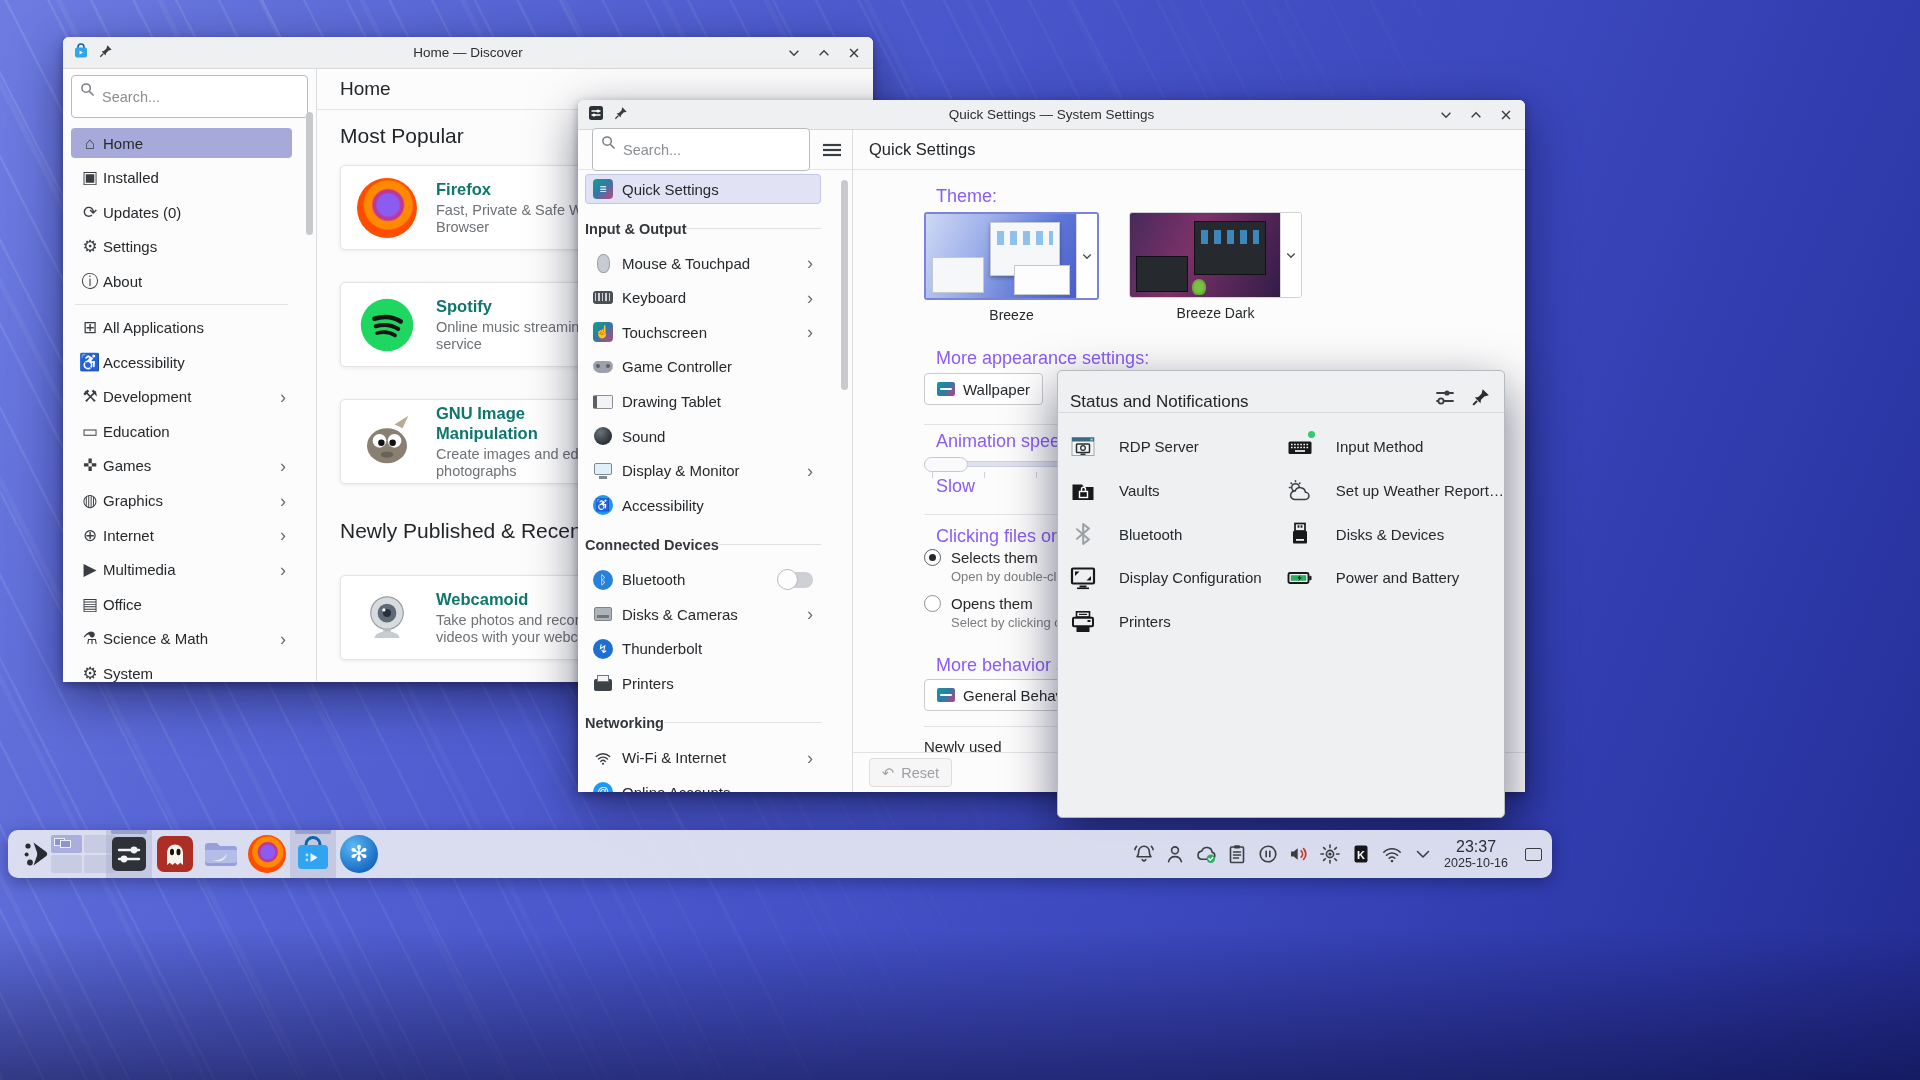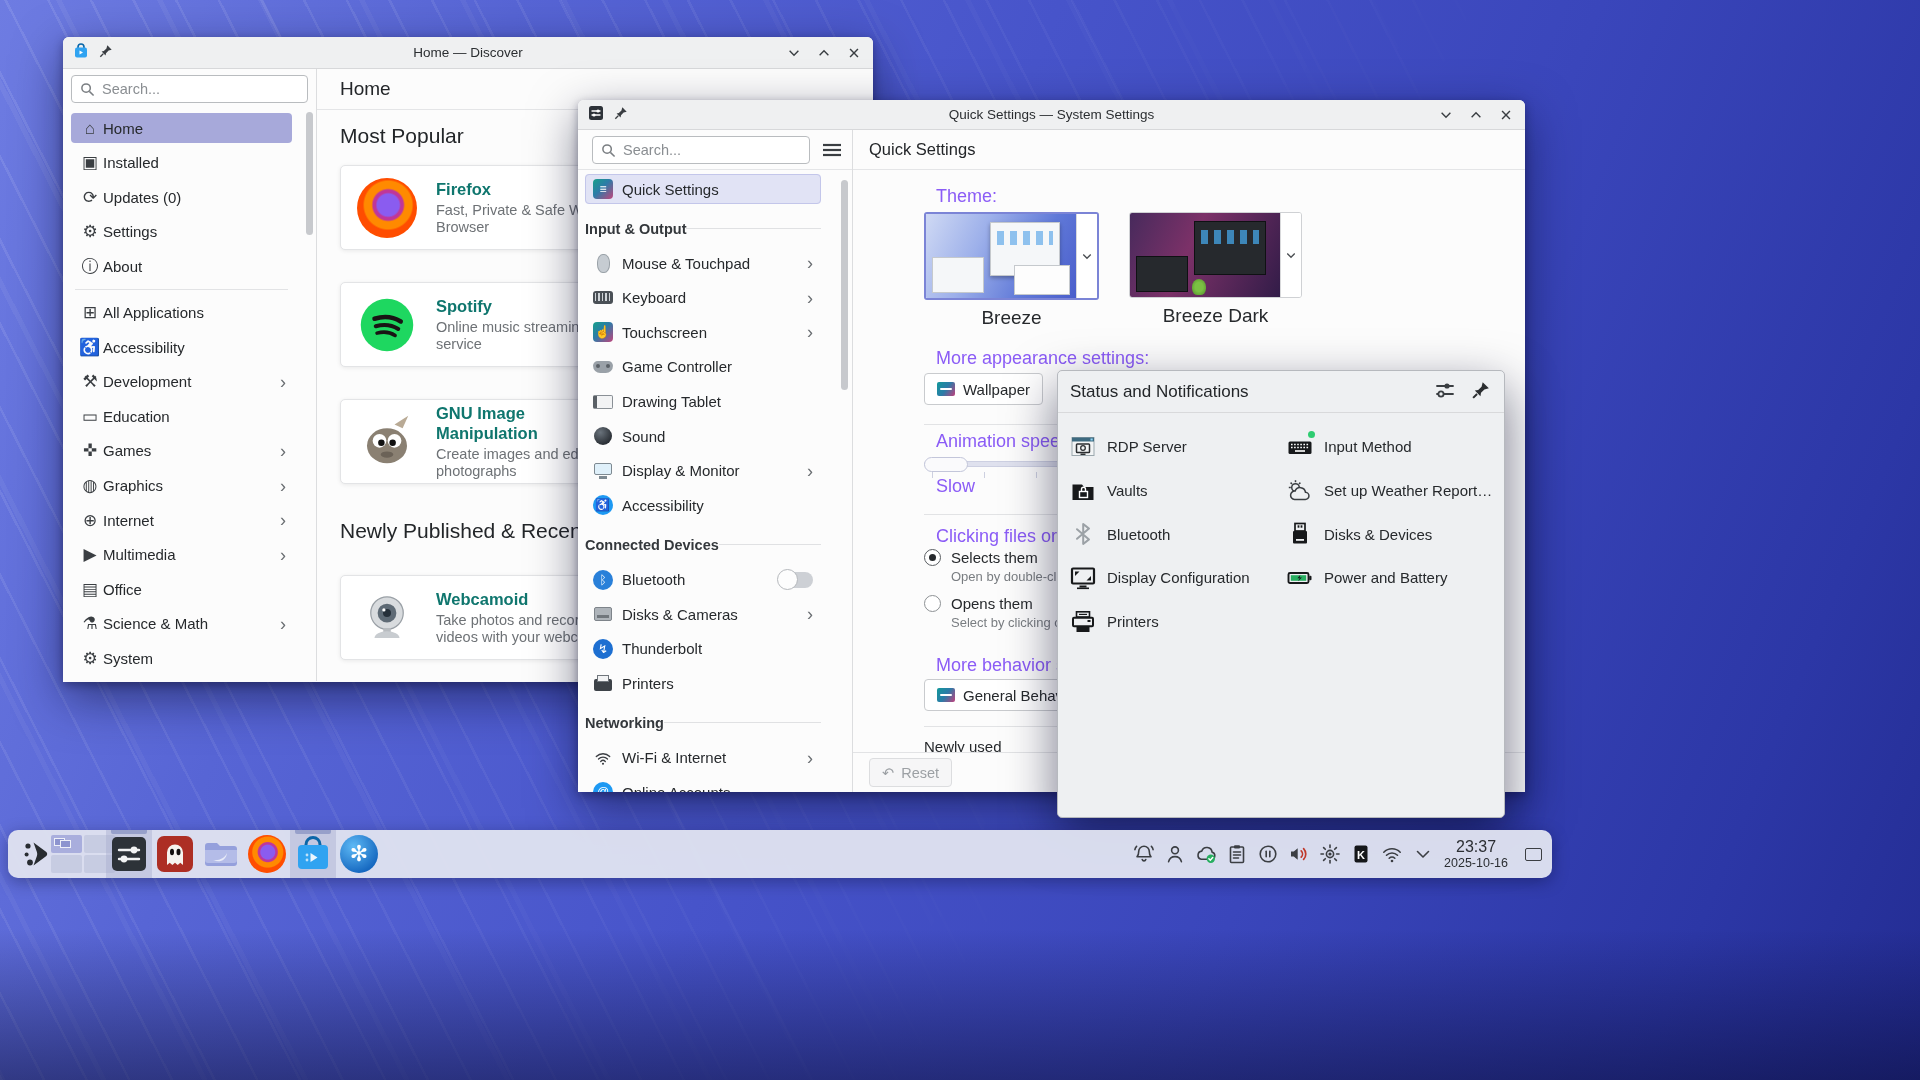--- a/index.html
+++ b/index.html
@@ -23,21 +23,21 @@
     display:flex;align-items:center;padding:0 10px;position:relative}
   .settings .tbar{height:30px}
   .tb-left{display:flex;gap:10px;align-items:center;z-index:1}
   .tb-title{position:absolute;left:0;right:0;text-align:center;font-size:13.5px;color:#2b2e31;font-weight:500}
   .tb-ctrls{margin-left:auto;display:flex;gap:12px;z-index:1}
   .wbtn{width:18px;height:18px;display:flex;align-items:center;justify-content:center}
 
   
   .dbody{display:flex;height:612px}
   .dside{width:254px;border-right:1px solid #dcdddf;background:#fcfcfc;position:relative;flex:none}
-  .searchwrap{position:relative;margin:6px 8px;height:28px}
+  .searchwrap{position:relative;margin:6px 8px;height:43px}
   .searchwrap input{width:100%;height:100%;border:1px solid #b9bcbf;border-radius:4px;background:#fff;
     padding:0 8px 0 30px;font:14.5px "Liberation Sans",sans-serif;color:#2b2e31;outline:none}
   .searchwrap input::placeholder{color:#8a8e92}
   .sicon{position:absolute;left:9px;top:7px;width:15px;height:15px}
   .slist{padding:4px 24px 0 8px;display:flex;flex-direction:column;gap:4.6px}
   .srow{height:30px;display:flex;align-items:center;border-radius:4px;padding:0 6px;font-size:15px;color:#26292c;flex:none}
   .srow.sel{background:#a7a9da}
   .sglyph{width:26px;font-size:17px;color:#3a3e42;text-align:center;flex:none;line-height:1}
   .sdiv{height:1px;background:#e2e3e5;margin:3px 4px;flex:none}
   .chev{margin-left:auto;color:#6a6e72;font-size:18px;line-height:1}
@@ -99,21 +99,21 @@
   .sfoot{height:40px;border-top:1px solid #e2e3e5;display:flex;align-items:center;padding-left:16px;flex:none}
   .lbl{position:absolute;left:83px;font-size:18px;color:#8b5cf6;white-space:nowrap}
   .theme-lbl{top:16px}
   .themerow{position:absolute;left:71px;top:42px;display:flex;gap:30px}
   .twrap{display:flex;flex-direction:column;align-items:center}
   .tcard{display:flex;background:#fff;border:1px solid #cfd1d4;border-radius:3px;overflow:hidden}
   .tcard.selcard{border:2px solid #7b84d6}
   .thumb{width:150px;height:84px;position:relative;overflow:hidden}
   .thumb i{position:absolute;display:block}
   .drop{width:21px;border-left:1px solid #d8d9db;display:flex;align-items:center;justify-content:center;background:#fff}
-  .tlabel{margin-top:7px;font-size:19px;color:#26292c}
+  .tlabel{margin-top:7px;font-size:14px;color:#26292c}
   .t-breeze{background:linear-gradient(115deg,#cfd9f4 0%,#9db0ea 35%,#6079d8 70%,#4a5ecb 100%)}
   .t-breeze .w1{right:16px;top:8px;width:70px;height:54px;background:#f5f7f9;border:1px solid #c5c9cd;box-shadow:0 2px 4px rgba(0,0,0,.3)}
   .t-breeze .w1::before{content:"";position:absolute;top:8px;left:6px;right:6px;height:14px;
     background:repeating-linear-gradient(90deg,#8ec1ee 0 7px,transparent 7px 13px)}
   .t-breeze .w2{left:6px;bottom:5px;width:52px;height:36px;background:#f5f7f9;border:1px solid #c5c9cd}
   .t-breeze .w3{right:6px;bottom:3px;width:56px;height:30px;background:#fdfdfd;border:1px solid #c5c9cd}
   .t-dark{background:linear-gradient(115deg,#472a5c 0%,#7c3168 40%,#321c48 100%)}
   .t-dark .w1{right:14px;top:8px;width:72px;height:54px;background:#26292d;border:1px solid #0f1113}
   .t-dark .w1::before{content:"";position:absolute;top:8px;left:6px;right:6px;height:14px;
     background:repeating-linear-gradient(90deg,#3d86b8 0 7px,transparent 7px 13px)}
@@ -152,26 +152,26 @@
   .rsub{font-size:13px;color:#797d81;margin:3px 0 0 27px}
   .beh-lbl{top:485px}
   .beh{left:71px;top:509px}
   .mostused{position:absolute;left:71px;top:568px;font-size:15px;color:#26292c;height:14px;overflow:hidden}
   .resetbtn{display:inline-flex;gap:7px;align-items:center;height:29px;padding:0 12px;background:#f6f6f7;
     border:1px solid #dcdddf;border-radius:4px;color:#9ca0a4;font:14.5px "Liberation Sans",sans-serif}
 
   
   .popup{position:absolute;left:1057px;top:370px;width:448px;height:448px;background:#eef0f2;
     border:1px solid #b6b9be;border-radius:5px;box-shadow:0 18px 50px rgba(5,8,40,.55);z-index:30}
-  .phead{height:42px;display:flex;align-items:center;padding:0 14px 0 12px;border-bottom:1px solid #d8d9db}
+  .phead{height:42px;display:flex;align-items:flex-end;padding:0 14px 0 12px;border-bottom:1px solid #d8d9db}
   .ptitle{font-size:17px;color:#232629}
   .picos{margin-left:auto;display:flex;gap:16px;align-items:center}
   .pgrid{display:flex;padding:12px 0 0 12px}
   .pcol{width:221px;display:flex;flex-direction:column}
-  .prow{display:flex;align-items:center;gap:11px;height:43.7px;flex:none}
+  .prow{display:flex;align-items:center;gap:23px;height:43.7px;flex:none}
   .picon{width:26px;height:26px;flex:none;position:relative;display:flex;align-items:center;justify-content:center}
   .plabel{font-size:15px;color:#26292c;white-space:nowrap}
   .pdot{position:absolute;top:-3px;right:-2px;width:7px;height:7px;border-radius:50%;background:#2ecc71}
 
   
   .panel{position:absolute;left:8px;top:830px;width:1544px;height:48px;background:rgba(222,225,240,.97);
     border-radius:10px;box-shadow:0 4px 16px rgba(5,8,40,.35);display:flex;align-items:center;padding:0 6px;z-index:40}
   .task{width:46px;height:48px;display:flex;align-items:center;justify-content:center;position:relative;flex:none}
   .task.active{background:rgba(166,172,206,.42)}
   .task.active::before{content:"";position:absolute;top:0;left:5px;right:5px;height:3.5px;background:#97a0ca;border-radius:0 0 2px 2px}

